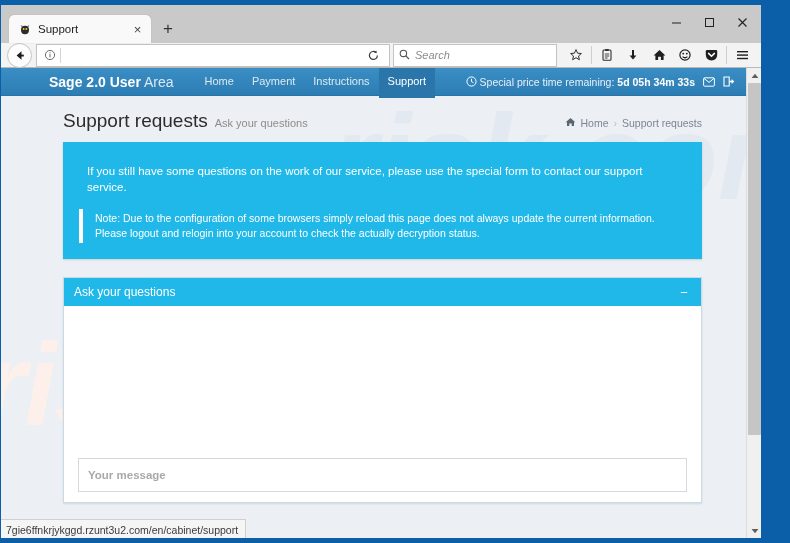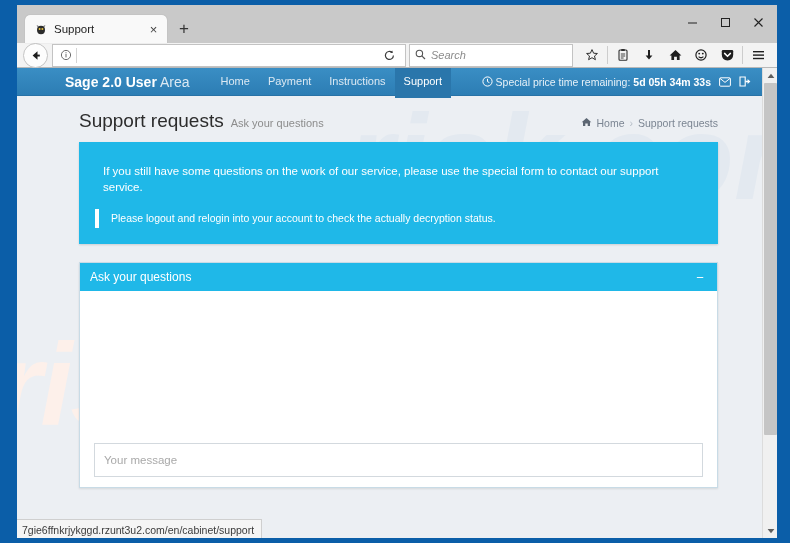--- a/index.html
+++ b/index.html
@@ -7,21 +7,21 @@
   body {
     width: 790px; height: 543px;
     font-family: "Liberation Sans", sans-serif;
     background: #0b5ea8;
     overflow: hidden;
   }
 
   
   .window {
     position: absolute;
-    left: 16px; top: 4px;
+    left: 0; top: 4px;
     width: 762px; height: 535px;
     background: #c9c9c9;
     border: 1px solid #0b5ea8;
     display: flex; flex-direction: column;
   }
 
   
   .tabstrip {
     height: 38px;
     background: #c9c9c9;
@@ -252,21 +252,21 @@
     font-size: 12px;
   }
   .panel-collapse {
     margin-left: auto;
     color: #fff; font-size: 13px;
     width: 14px; text-align: center;
   }
   .panel-body {
     min-height: 196px;
     padding: 14px 14px 10px 14px;
-    display: flex; flex-direction: column; justify-content: flex-end;
+    display: flex; flex-direction: column; justify-content: flex-end; font-weight: bold;
   }
   .msgbox {
     height: 34px;
     border: 1px solid #d3d9de;
     background: #fff;
     display: flex; align-items: center;
     padding: 0 9px;
     font-size: 11.5px;
     color: #a9a9a9;
     margin-top: 8px;
@@ -487,20 +487,21 @@
             </span>
             <span>Home</span>
             <span class="sep">›</span>
             <span>Support requests</span>
           </div>
         </div>
 
         <div class="alert">
           <p>If you still have some questions on the work of our service, please use the special form to contact our support service.</p>
           <div class="note">
+            <p>Note: Due to the configuration of some browsers simply reload this page does not always update the current information.</p>
             <p>Please logout and relogin into your account to check the actually decryption status.</p>
           </div>
         </div>
 
         <div class="panel">
           <div class="panel-head">
             <span>Ask your questions</span>
             <span class="panel-collapse">−</span>
           </div>
           <div class="panel-body">

